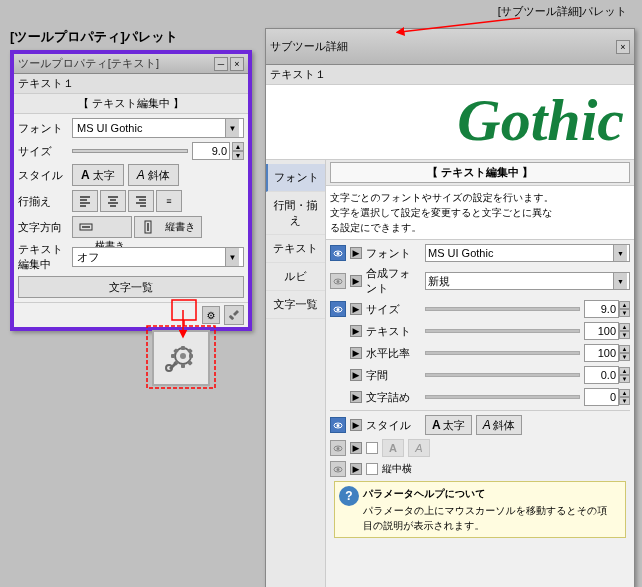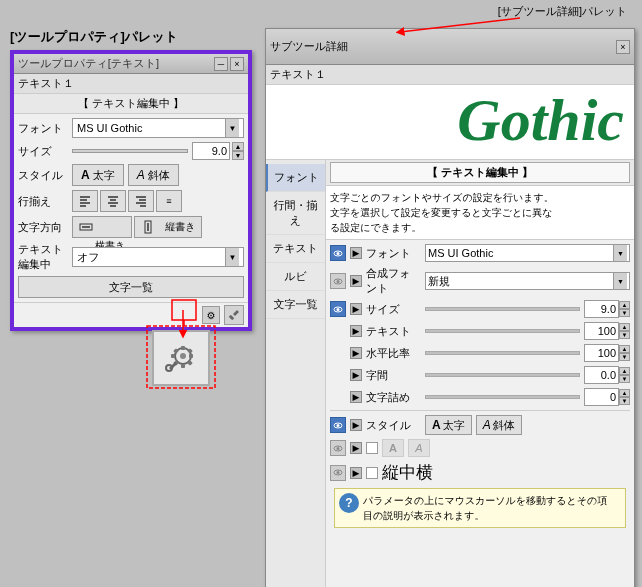--- a/index.html
+++ b/index.html
@@ -844,26 +844,27 @@
 
         <div class="detail-row">
           <div class="eye-closed">
             <svg width="10" height="7" viewBox="0 0 10 7">
                 <ellipse cx="5" cy="3.5" rx="4" ry="2.5" fill="none" stroke="#888" stroke-width="1"></ellipse>
                 <circle cx="5" cy="3.5" r="1.5" fill="#888"></circle>
               </svg>
           </div>
           <div class="detail-expand">▶</div>
           <div class="checkbox-small"></div>
-          <span style="flex:1;font-size:17px;">縦中横</span>
+          <span style="flex:1;font-size:10px;">縦中横</span>
         </div>
 
         <div class="help-section">
           <div class="help-icon">?</div>
           <div class="help-text">
+            <div style="font-weight:bold;margin-bottom:2px;">パラメータヘルプについて</div>
             <div style="white-space:pre-line;">パラメータの上にマウスカーソルを移動するとその項
 目の説明が表示されます。</div>
           </div>
         </div>
       </div>
 
     </div>
   </div>
 </div>
 

